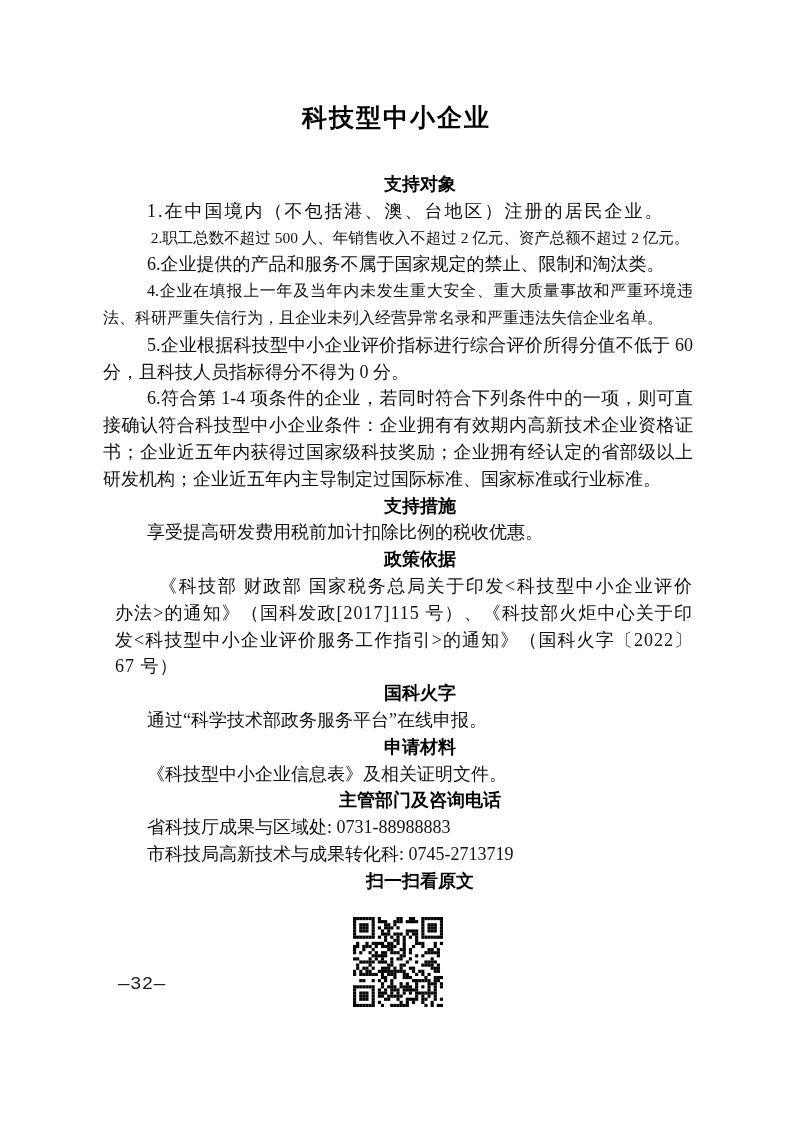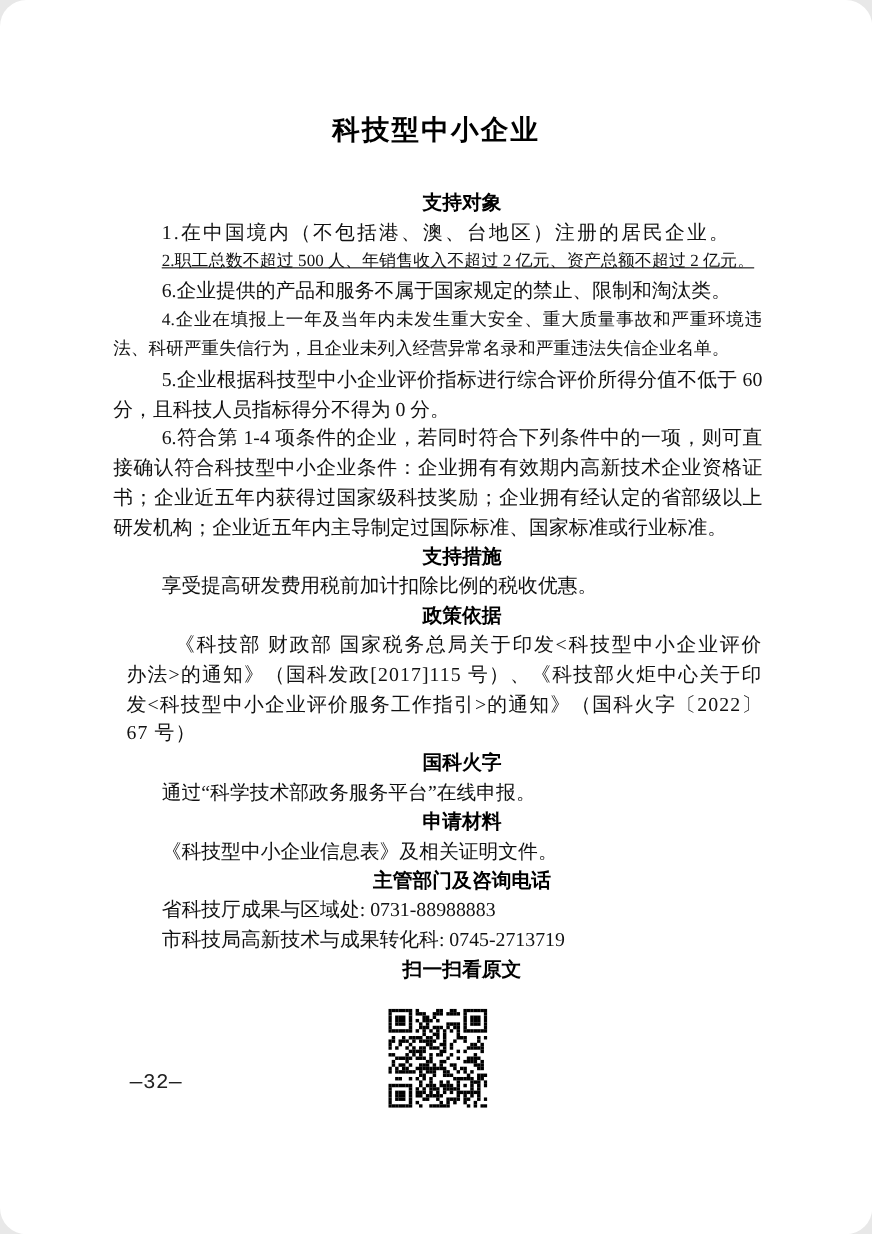--- a/index.html
+++ b/index.html
@@ -4,21 +4,20 @@
 <style>
   html,body{margin:0;padding:0;background:#e8e8e8;}
   .page{
     position:relative;
     width:793px;height:1122px;
     margin:0 auto;
     background:#ffffff;
     font-family:"Liberation Serif", serif;
     color:#111111;
     overflow:hidden;
-    border-radius:24px;
   }
   .doc-title{
     position:absolute;
     top:101px;left:0;width:793px;
     margin:0;
     text-align:center;
     font-size:25px;
     font-weight:bold;
     letter-spacing:2px;
     color:#000;
@@ -39,21 +38,21 @@
     font-family:"Liberation Sans", sans-serif;
     text-indent:44px;
     text-align:center;
     color:#000;
   }
   .para{
     margin:0;
     text-indent:44px;
   }
   .sp1{letter-spacing:2px;}
-  .tight{white-space:nowrap;font-size:15.5px;text-align:left;text-decoration:underline;}
+  .tight{white-space:nowrap;font-size:15.5px;text-align:center;}
   .cond{font-size:16px;}
   .spread{letter-spacing:1px;margin-left:12px;}
   .qr-wrap{
     margin:22px auto 0 auto;
     width:90px;height:90px;
   }
   .qr-wrap svg{display:block;}
   .page-number{
     position:absolute;
     left:118px;top:973px;

